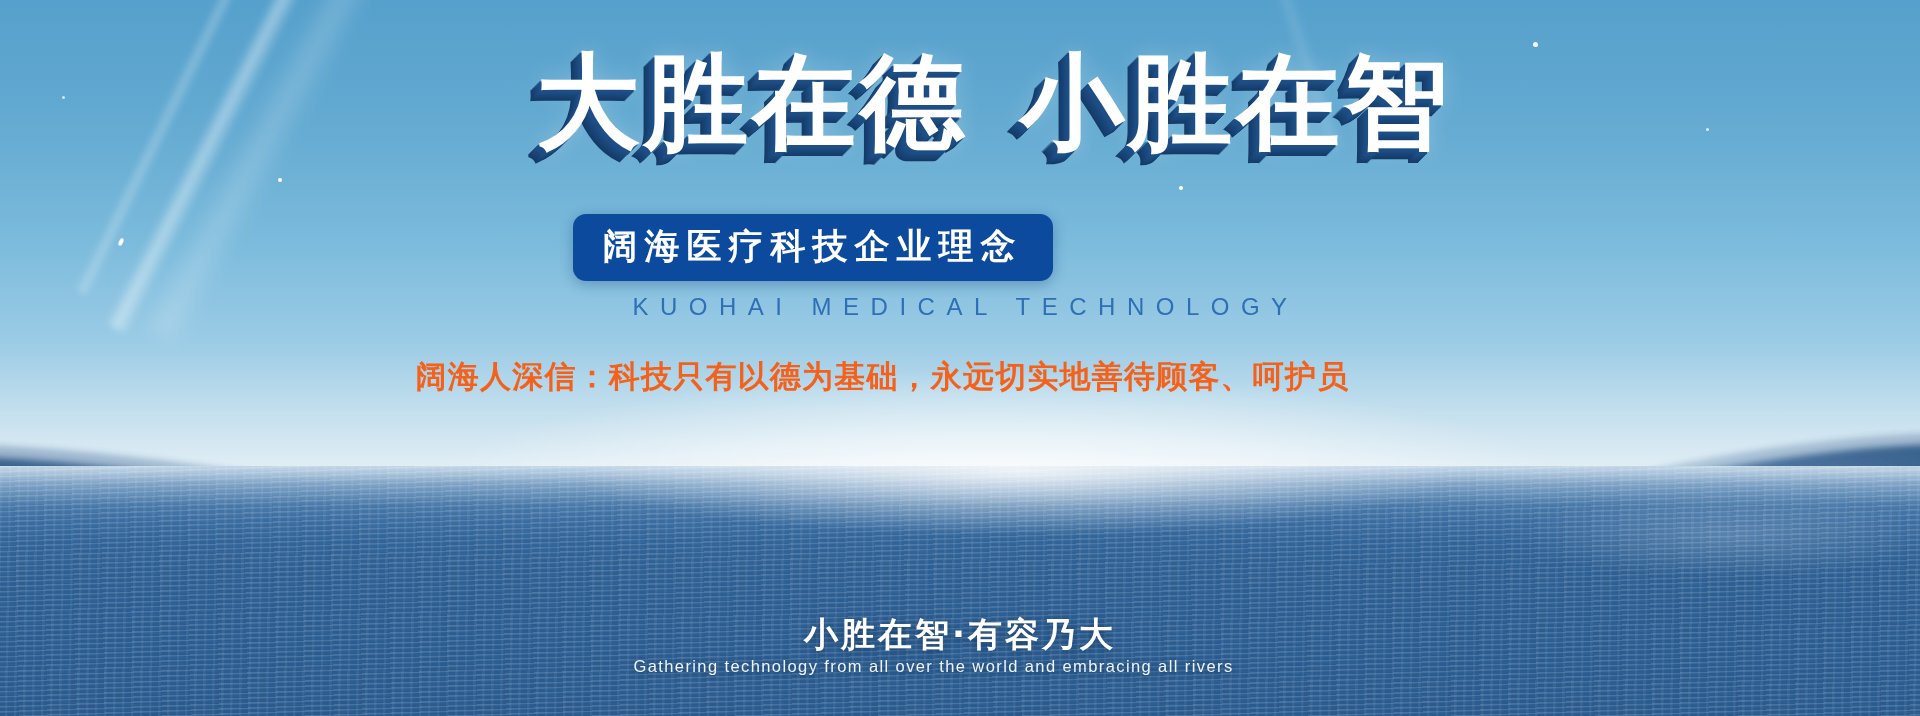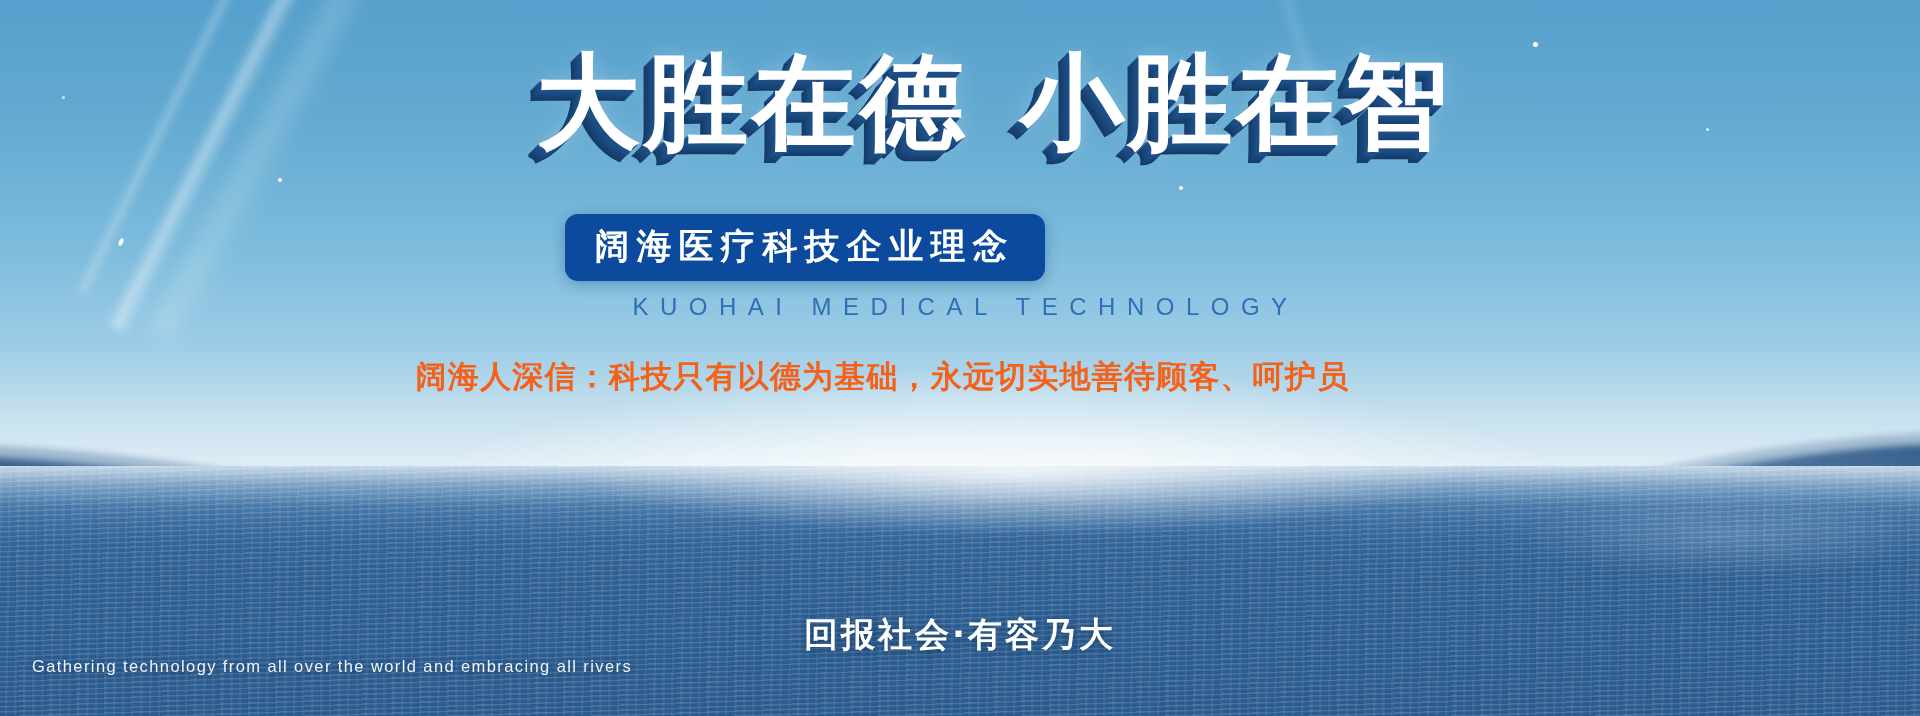--- a/index.html
+++ b/index.html
@@ -60,21 +60,21 @@
     font-family:"DejaVu Sans","Liberation Sans",sans-serif;
     text-shadow:
       -2px 2px 0 #1d4f86, -3px 3px 0 #1d4f86, -4px 4px 0 #1c4c82,
       -5px 5px 0 #1b4a7f, -6px 6px 0 #1a477b, -7px 7px 0 #194577,
       -8px 8px 0 #184273, -9px 9px 0 #17406f, -10px 10px 0 #163d6b,
       -11px 11px 0 #153b68, 0 0 22px rgba(255,255,255,.25);
     margin-left: 34px;
   }
   .title-gap{ display:inline-block; width:52px; }
 
-  .badge-wrap{ position:absolute; top:214px; left:0; width:1609px; text-align:center; }
+  .badge-wrap{ position:absolute; top:214px; left:8px; width:1609px; text-align:center; }
   .badge{
     display:inline-block; background:#0c4a9e; color:#fff; border-radius:13px;
     padding:9px 30px 11px; font-size:35px; font-weight:800; letter-spacing:7px;
     font-family:"DejaVu Sans","Liberation Sans",sans-serif;
     box-shadow:0 3px 14px rgba(10,50,110,.32);
   }
 
   .en-sub{
     position:absolute; top:293px; left:0; width:1920px; text-align:center;
     font-size:24px; font-weight:400; letter-spacing:11.5px; color:#2f6fb5;
@@ -88,21 +88,21 @@
   }
   .slogan div{ white-space:nowrap; }
 
   .sea-cn{
     position:absolute; top:612px; left:0; width:1920px; text-align:center;
     color:#ffffff; font-size:34px; font-weight:700; letter-spacing:3px;
     font-family:"DejaVu Sans","Liberation Sans",sans-serif;
     text-shadow:0 2px 9px rgba(12,42,76,.65);
   }
   .sea-en{
-    position:absolute; top:657px; left:0; width:1835px; text-align:left;
+    position:absolute; top:657px; left:0; width:1835px; text-align:center;
     color:#eef4fa; font-size:16.5px; font-weight:400; letter-spacing:1.4px;
     font-family:"Liberation Sans","DejaVu Sans",sans-serif;
     text-shadow:0 1px 6px rgba(12,42,76,.75);
     padding-left:32px;
   }
 </style>
 </head>
 <body>
 
 <div class="banner">
@@ -207,17 +207,17 @@
     <div class="badge-wrap">
       <span class="badge">阔海医疗科技企业理念</span>
     </div>
 
     <div class="en-sub">KUOHAI MEDICAL TECHNOLOGY</div>
 
     <div class="slogan">
       <div>阔海人深信：科技只有以德为基础，永远切实地善待顾客、呵护员</div>
     </div>
 
-    <div class="sea-cn">回报社会·有容乃大</div>
+    <div class="sea-cn">小胜在智·有容乃大</div>
     <div class="sea-en">Gathering technology from all over the world and embracing all rivers</div>
 
   </div>
 </div>
 
 </body></html>

